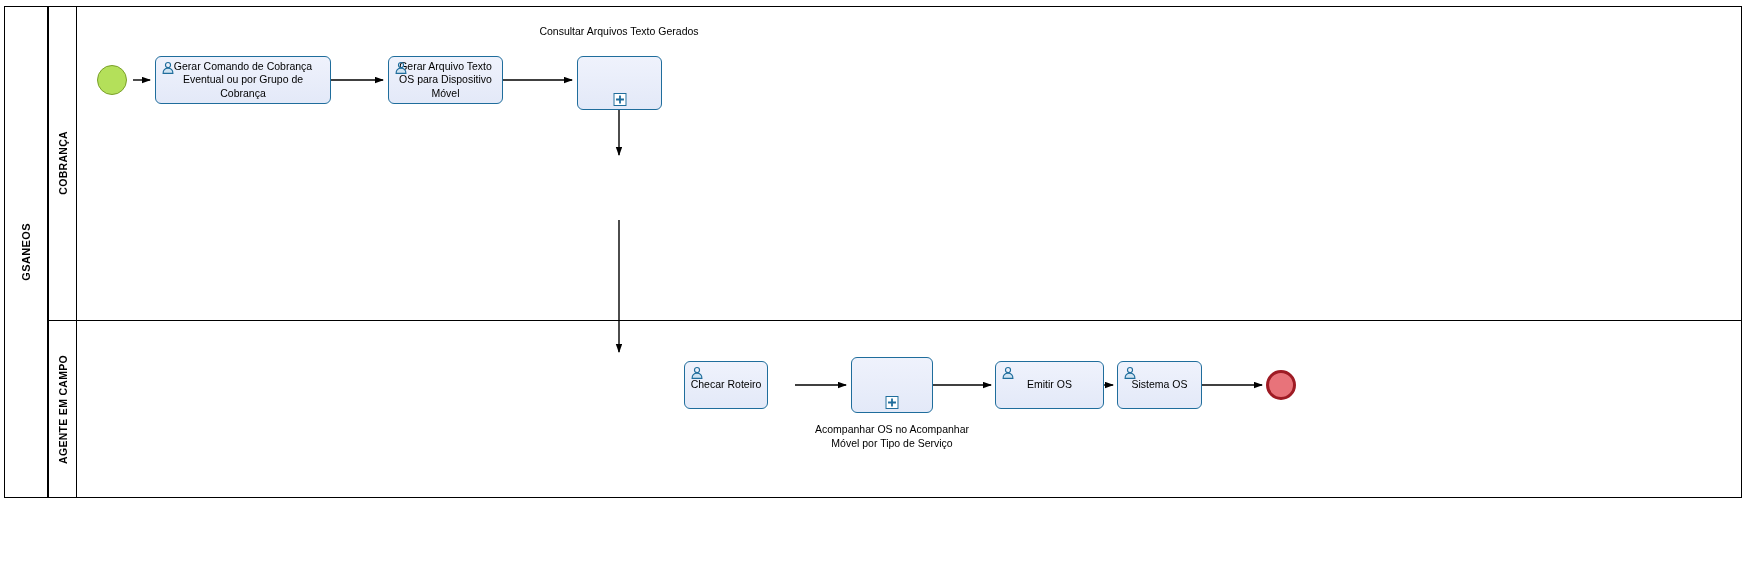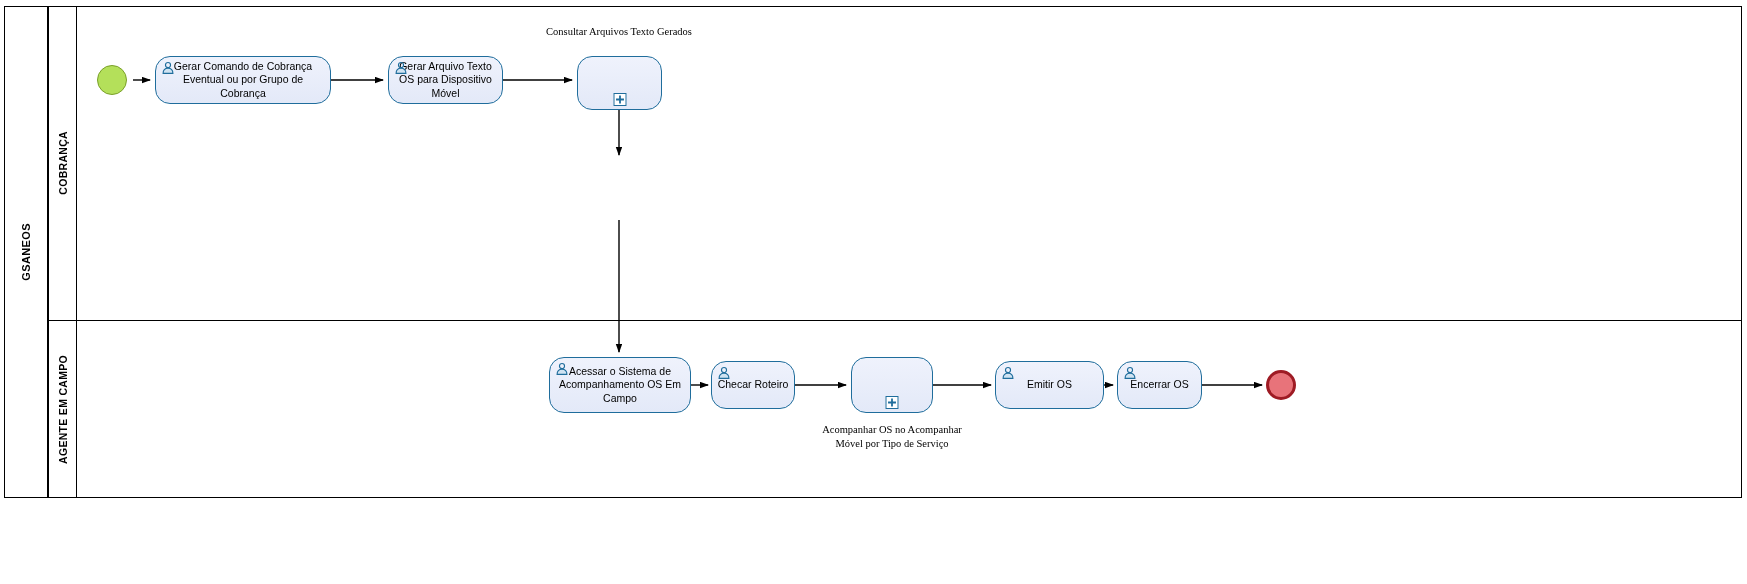--- a/index.html
+++ b/index.html
@@ -104,21 +104,21 @@
     height: 30px;
     background: #e8737a;
     border: 3px solid #9e1b24;
   }
 
   
   .task {
     position: absolute;
     box-sizing: border-box;
     border: 1.6px solid #1f6d9c;
-    border-radius: 15px;
+    border-radius: 6px;
     background: linear-gradient(to bottom, #eff2fc 0%, #e3e9f8 100%);
     display: flex;
     align-items: center;
     justify-content: center;
     text-align: center;
   }
   .task-label {
     font-size: 10.5px;
     line-height: 1.25;
     color: #000000;
@@ -149,21 +149,20 @@
   .subprocess-marker svg { display: block; }
 
   
   .free-label {
     position: absolute;
     font-size: 10.5px;
     line-height: 1.3;
     color: #000000;
     text-align: center;
     white-space: pre-line;
-    font-family: Liberation Serif, serif;
   }
 
   
   .flow {
     position: absolute;
     left: 0;
     top: 0;
     width: 1747px;
     height: 584px;
     pointer-events: none;
@@ -246,31 +245,22 @@
   <div class="task" style="left:577px; top:56px; width:85px; height:54px;">
     <div class="task-label"></div>
     <div class="subprocess-marker">
       <svg width="9" height="9" viewBox="0 0 10 10">
         <path d="M4 0.6 H6 V4 H9.4 V6 H6 V9.4 H4 V6 H0.6 V4 H4 Z" fill="#1f6d9c"></path>
       </svg>
     </div>
   </div>
 
 
-  <div class="task" style="left:549px; top:357px; width:142px; height:56px;">
-    <svg class="task-icon" viewBox="0 0 16 16">
-      <circle cx="8" cy="4.6" r="2.9" fill="none" stroke="#1f6d9c" stroke-width="1.3"></circle>
-      <path d="M2.4 14.2 C2.4 9.9 5 8.3 8 8.3 C11 8.3 13.6 9.9 13.6 14.2 Z" fill="#cfe3f2" stroke="#1f6d9c" stroke-width="1.3"></path>
-    </svg>
-    <div class="task-label">Acessar o Sistema de
-Acompanhamento OS Em
-Campo</div>
-  </div>
-
-  <div class="task" style="left:711px; top:361px; width:84px; height:48px;">
+
+  <div class="task" style="left:684px; top:361px; width:84px; height:48px;">
     <svg class="task-icon" viewBox="0 0 16 16">
       <circle cx="8" cy="4.6" r="2.9" fill="none" stroke="#1f6d9c" stroke-width="1.3"></circle>
       <path d="M2.4 14.2 C2.4 9.9 5 8.3 8 8.3 C11 8.3 13.6 9.9 13.6 14.2 Z" fill="#cfe3f2" stroke="#1f6d9c" stroke-width="1.3"></path>
     </svg>
     <div class="task-label">Checar Roteiro</div>
   </div>
 
   <div class="task" style="left:851px; top:357px; width:82px; height:56px;">
     <div class="task-label"></div>
     <div class="subprocess-marker">
@@ -289,18 +279,18 @@
       <path d="M2.4 14.2 C2.4 9.9 5 8.3 8 8.3 C11 8.3 13.6 9.9 13.6 14.2 Z" fill="#cfe3f2" stroke="#1f6d9c" stroke-width="1.3"></path>
     </svg>
     <div class="task-label">Emitir OS</div>
   </div>
 
   <div class="task" style="left:1117px; top:361px; width:85px; height:48px;">
     <svg class="task-icon" viewBox="0 0 16 16">
       <circle cx="8" cy="4.6" r="2.9" fill="none" stroke="#1f6d9c" stroke-width="1.3"></circle>
       <path d="M2.4 14.2 C2.4 9.9 5 8.3 8 8.3 C11 8.3 13.6 9.9 13.6 14.2 Z" fill="#cfe3f2" stroke="#1f6d9c" stroke-width="1.3"></path>
     </svg>
-    <div class="task-label">Encerrar OS</div>
+    <div class="task-label">Sistema OS</div>
   </div>
 
   <div class="event event-end" style="left:1266px; top:370px;"></div>
 
 </div>
 
 </body></html>

